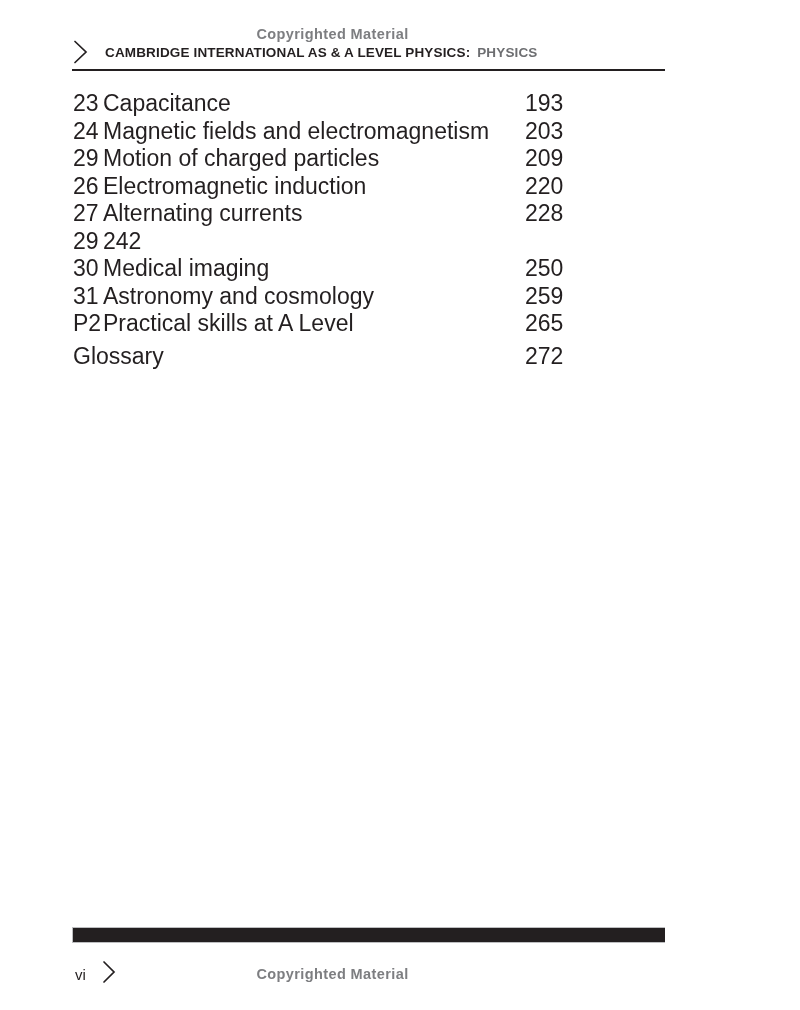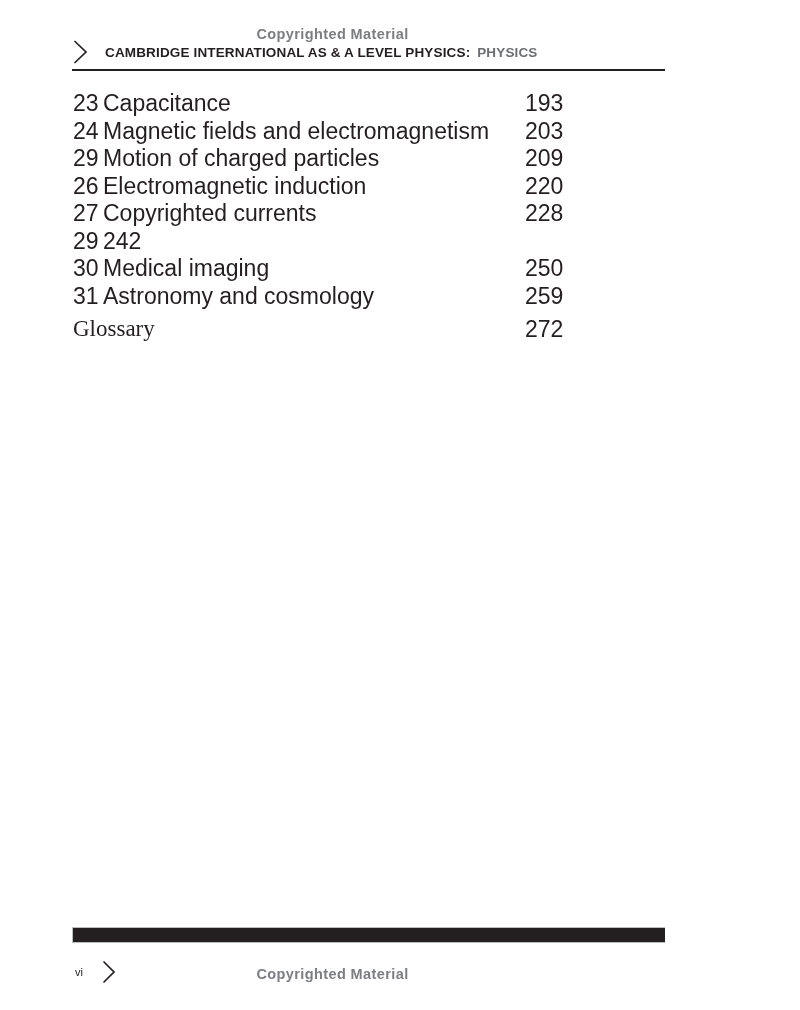--- a/index.html
+++ b/index.html
@@ -84,21 +84,20 @@
   .toc-num {
     flex: none;
     width: 30px;
   }
   .toc-title {
     flex: none;
     width: 422px;
   }
   .toc-title-full {
     width: 452px;
-    font-family: Liberation Serif, serif;
   }
   .toc-page {
     flex: none;
   }
   .toc-glossary {
     margin-top: 5.5px;
   }
 
   
   .bar {
@@ -107,21 +106,21 @@
     left: 72px;
     width: 654px;
     height: 16px;
     background: var(--bar-fill);
     border: 1px solid var(--bar-border);
   }
   .folio {
     position: absolute;
     top: 966px;
     left: 75px;
-    font-size: 11px;
+    font-size: 15px;
   }
   .chev-footer {
     position: absolute;
     top: 960px;
     left: 101px;
   }
   .wm-bottom {
     position: absolute;
     top: 966px;
     left: 0;
@@ -169,36 +168,41 @@
       <span class="toc-title">Motion of charged particles</span>
       <span class="toc-page">209</span>
     </div>
       <div class="toc-row">
       <span class="toc-num">26</span>
       <span class="toc-title">Electromagnetic induction</span>
       <span class="toc-page">220</span>
     </div>
       <div class="toc-row">
       <span class="toc-num">27</span>
-      <span class="toc-title">Copyrighted currents</span>
+      <span class="toc-title">Alternating currents</span>
       <span class="toc-page">228</span>
     </div>
       <div class="toc-row">
       <span class="toc-num">29</span>
       <span class="toc-page">242</span>
     </div>
       <div class="toc-row">
       <span class="toc-num">30</span>
       <span class="toc-title">Medical imaging</span>
       <span class="toc-page">250</span>
     </div>
       <div class="toc-row">
       <span class="toc-num">31</span>
       <span class="toc-title">Astronomy and cosmology</span>
       <span class="toc-page">259</span>
+    </div>
+      <div class="toc-row">
+      <span class="toc-num">P2</span>
+      <span class="toc-title">Practical skills at A Level</span>
+      <span class="toc-page">265</span>
     </div>
       <div class="toc-row toc-glossary">
       <span class="toc-title toc-title-full">Glossary</span>
       <span class="toc-page">272</span>
     </div>
   </div>
 
   <div class="bar"></div>
 
   <span class="folio">vi</span>

